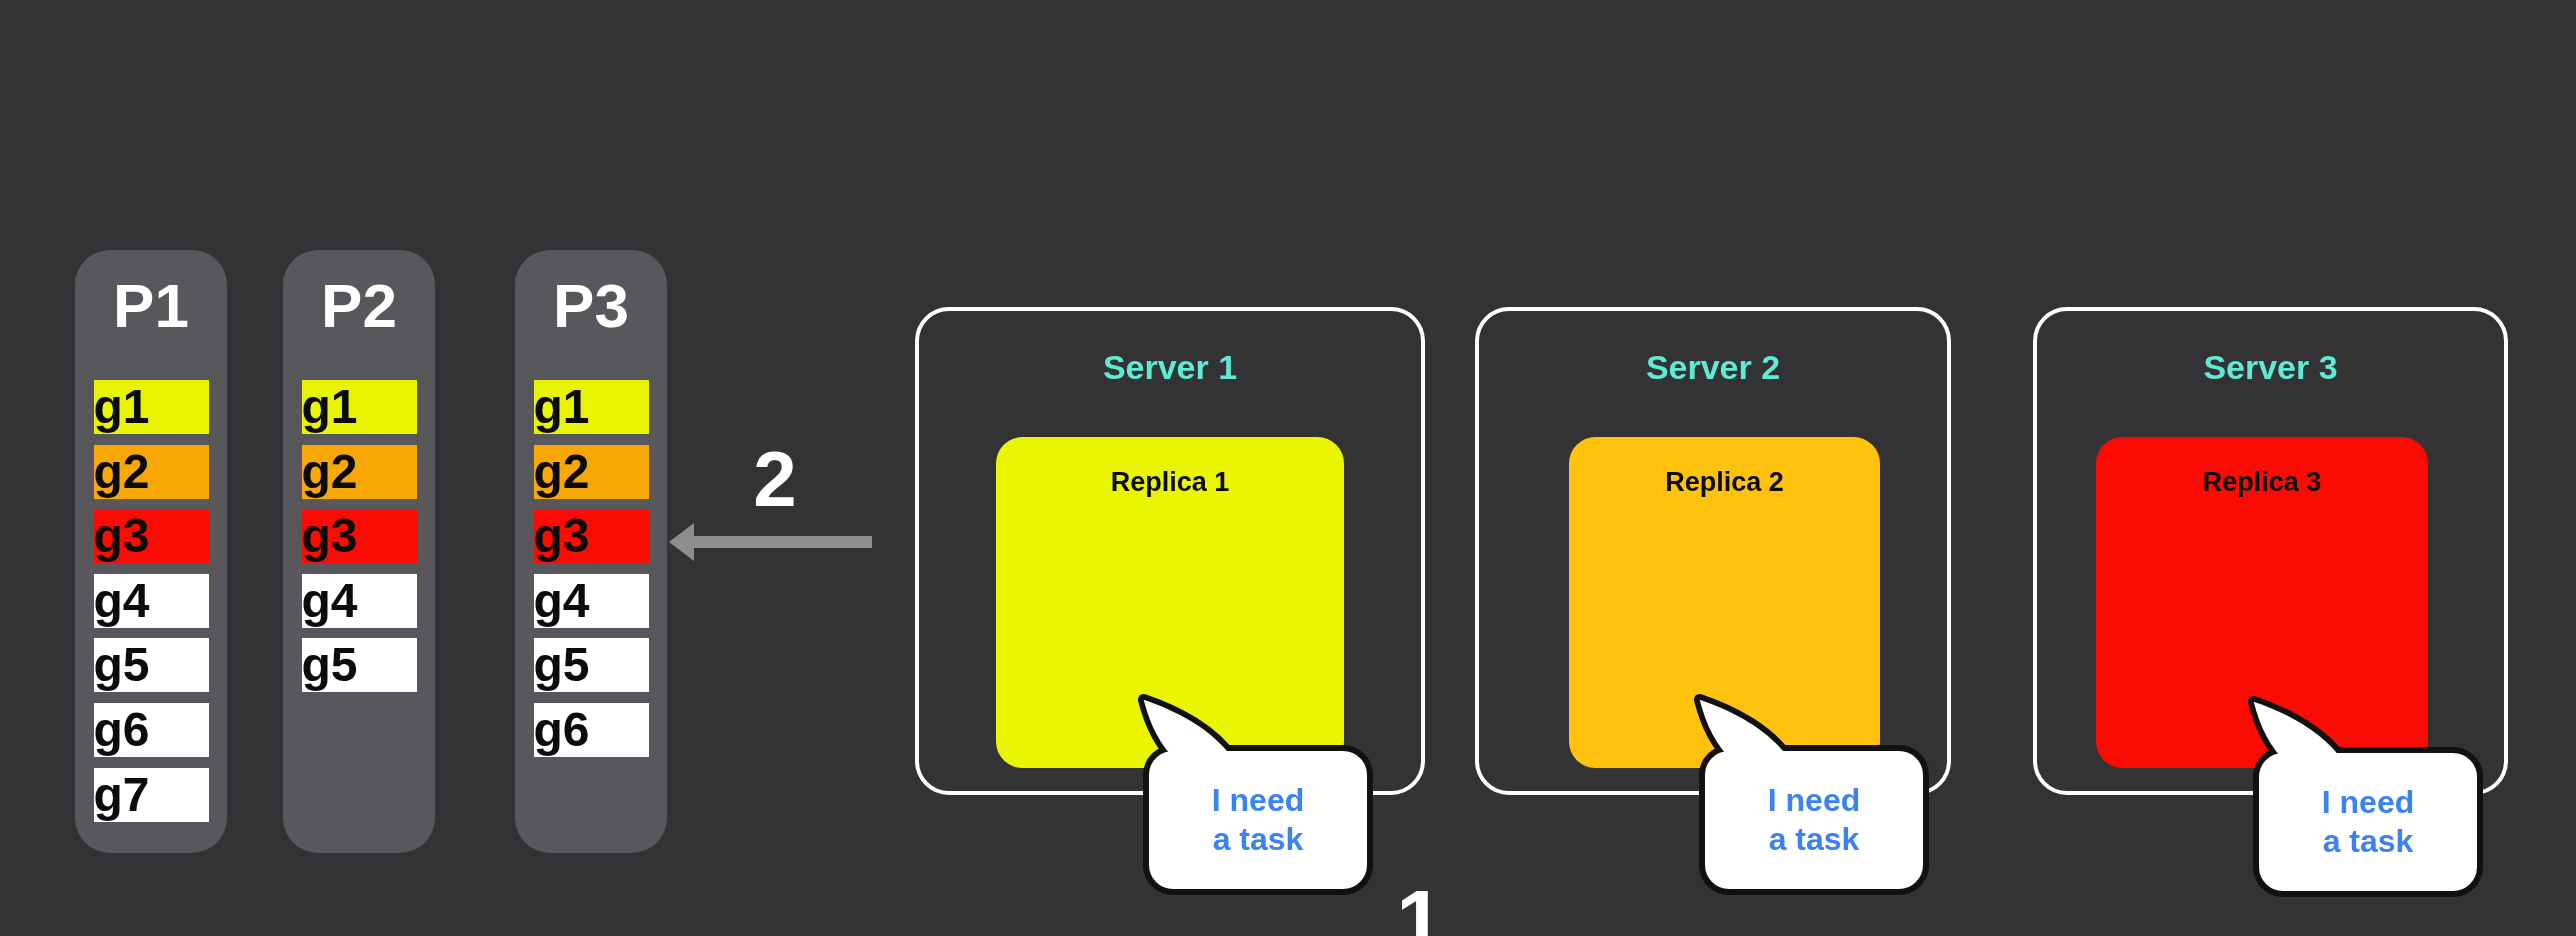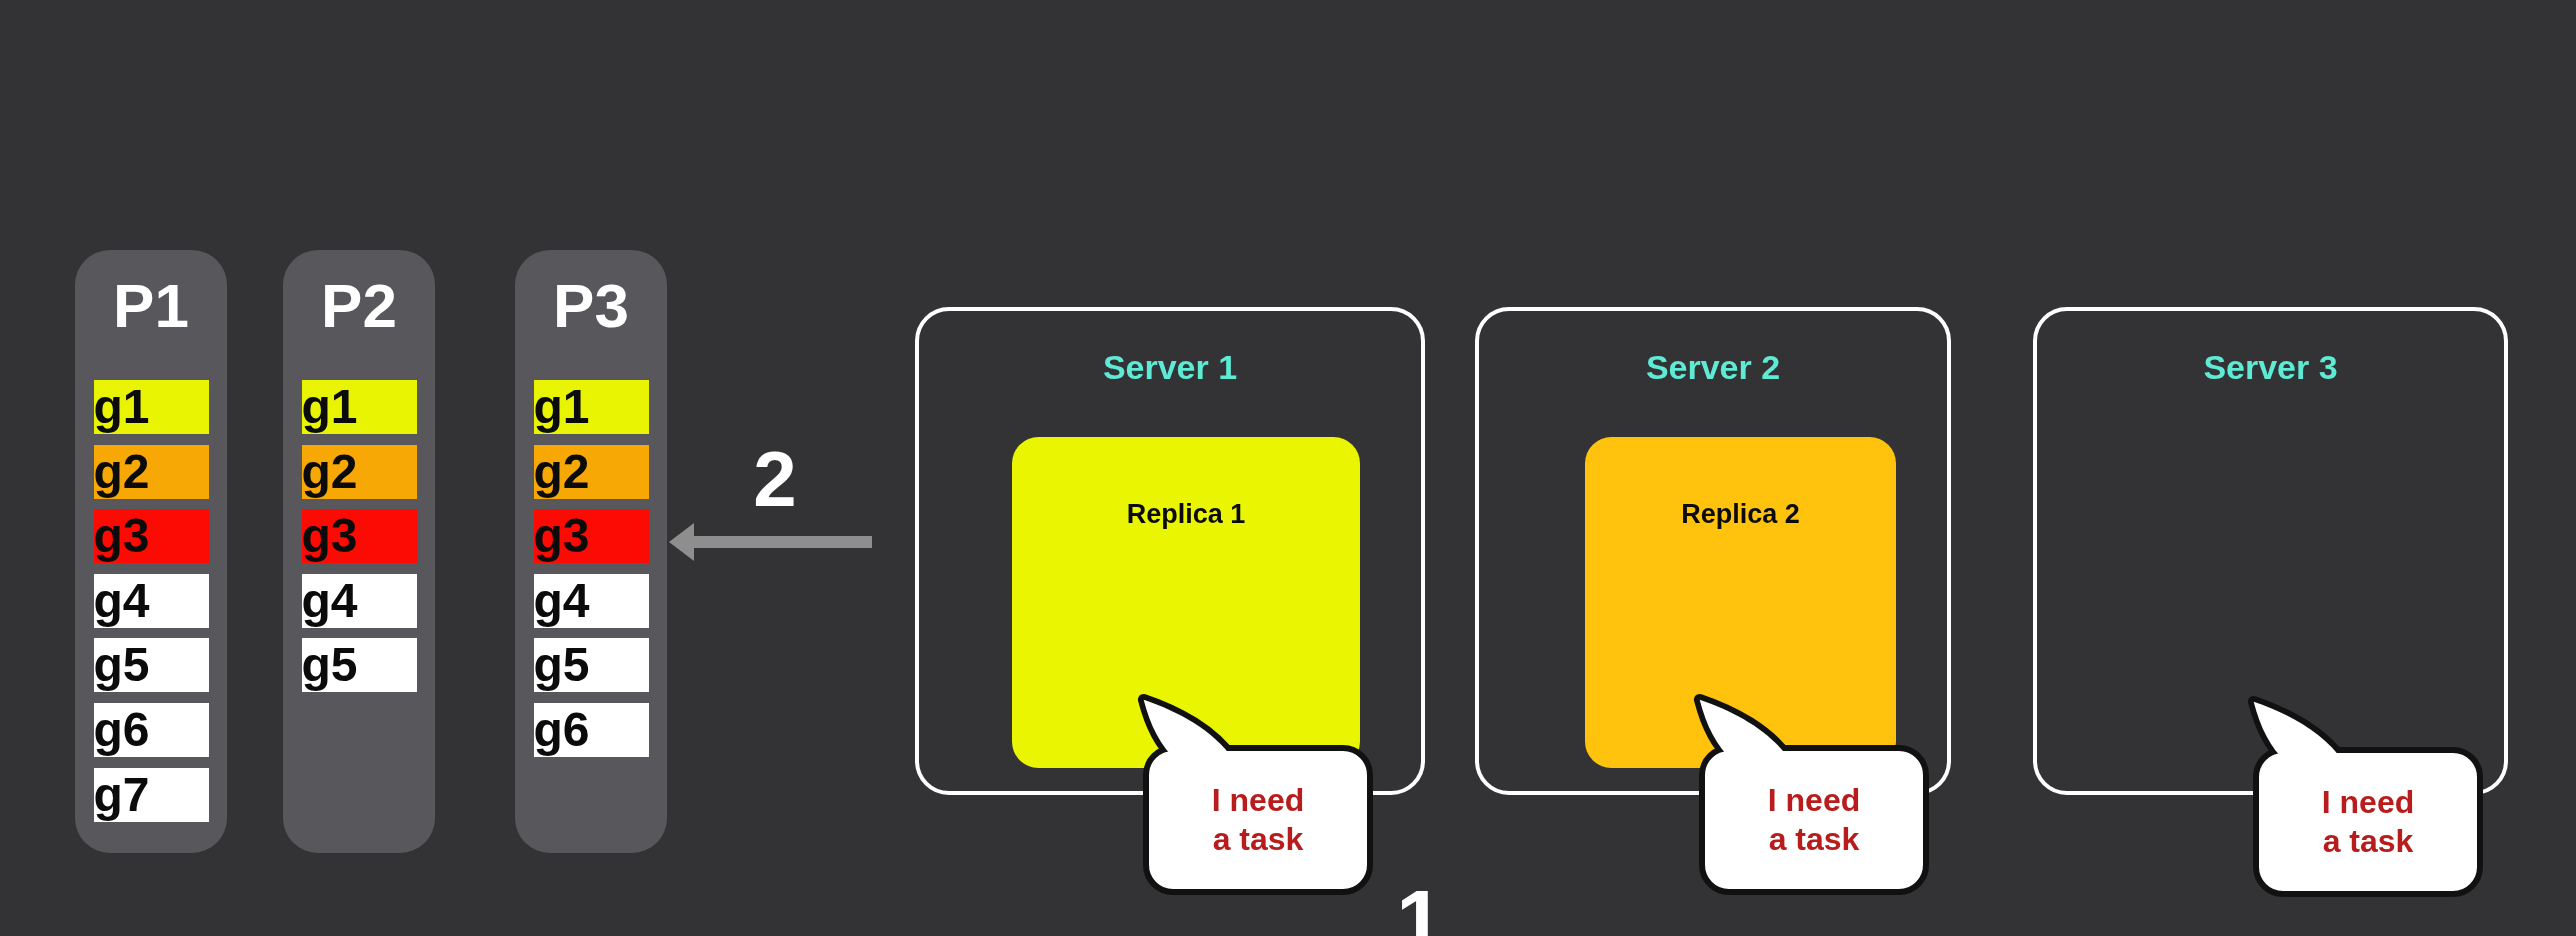--- a/index.html
+++ b/index.html
@@ -59,39 +59,39 @@
     position:absolute;top:307px;height:488px;
     border:4.4px solid #FFFFFF;border-radius:34px;
     box-sizing:border-box;background:transparent;
   }
   .server-title{
     margin-top:39px;text-align:center;
     color:#5eead4;font-size:34px;line-height:34px;
   }
   .replica{
     position:absolute;top:437px;height:331px;
-    border-radius:26.5px;box-sizing:border-box;padding-top:64px;margin-left:16px;
+    border-radius:26.5px;box-sizing:border-box;padding-top:32px;
   }
   .replica[data-color="yellow"]{background:#EAF502;}
   .replica[data-color="amber"]{background:#FFC30D;}
   .replica[data-color="red"]{background:#FB0B03;}
   .replica-title{
     text-align:center;color:#0B0B0B;
     font-size:27px;line-height:27px;
   }
 
   
   .bubble{position:absolute;width:230px;height:150px;}
   .bubble-body{
     position:absolute;left:0;top:0;right:0;bottom:0;
     background:#FFFFFF;border:6.2px solid #111111;border-radius:30px;
     box-sizing:border-box;z-index:1;
     display:flex;flex-direction:column;align-items:center;justify-content:center;
   }
-  .bubble-text{color:#b91c1c;font-size:32px;line-height:39px;text-align:center;}
+  .bubble-text{color:#3b82f6;font-size:32px;line-height:39px;text-align:center;}
   .bubble svg{position:absolute;overflow:visible;}
   .tail-under{left:-1.8px;top:-48px;z-index:0;}
   .tail-over{left:-1.8px;top:-48px;z-index:2;}
 
   
   .step1-label{
     position:absolute;left:1358px;top:878px;width:124px;
     text-align:center;color:#FFFFFF;font-size:85px;line-height:85px;
   }
 </style>
@@ -143,20 +143,23 @@
   <div class="server" style="left:2033px;width:475px;">
     <div class="server-title">Server 3</div>
   </div>
 
   <div class="replica" style="left:996px;width:348px;" data-color="yellow">
     <div class="replica-title">Replica 1</div>
   </div>
   <div class="replica" style="left:1569px;width:311px;" data-color="amber">
     <div class="replica-title">Replica 2</div>
   </div>
+  <div class="replica" style="left:2096px;width:332px;" data-color="red">
+    <div class="replica-title">Replica 3</div>
+  </div>
 
   <div class="bubble" style="left:1143px;top:745px;">
     <svg class="tail-under" width="115" height="115" viewBox="0 0 130 130">
       <path d="M3,3 C11,34 22,54 40,72 L104,70 C82,38 42,16 3,3 Z" fill="#FFFFFF" stroke="#111111" stroke-width="13" stroke-linejoin="round"></path>
     </svg>
     <div class="bubble-body">
       <span class="bubble-text">I need</span>
       <span class="bubble-text">a task</span>
     </div>
     <svg class="tail-over" width="115" height="115" viewBox="0 0 130 130">

